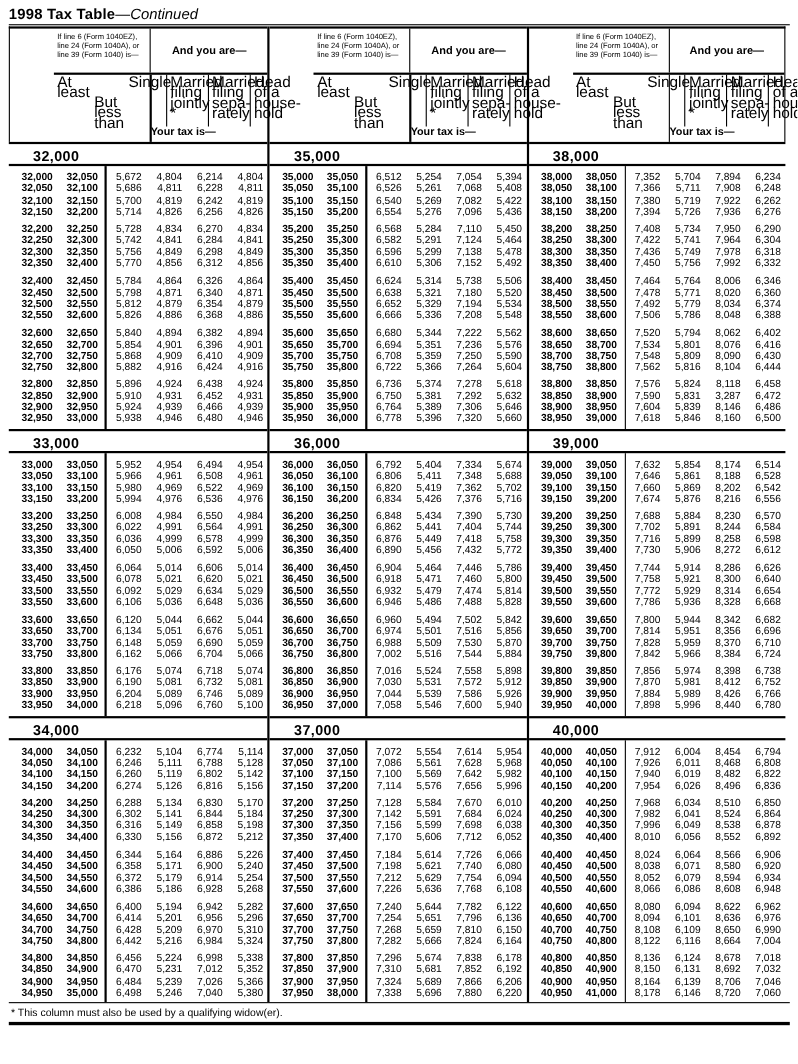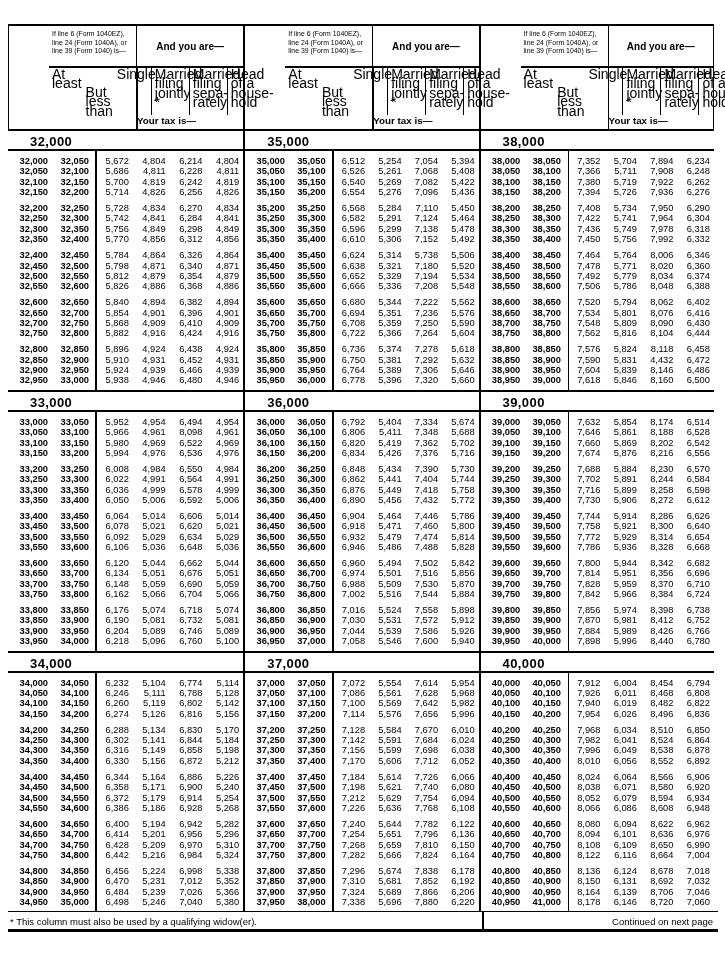--- a/index.html
+++ b/index.html
@@ -44,20 +44,23 @@
   .ct { width:36.8px; text-align:right; padding-right:4px; }
 
   .footer { display:flex; border-top:1.5px solid #000; border-bottom:3px solid #000; height:21px; }
   .f-left  { width:474px; font-size:9.5px; padding:4px 12px 0 2px; }
   .f-right { flex:1; border-left:2px solid #000; text-align:right; font-size:9.5px; padding:4px 5px 0 0; }
 </style>
 </head>
 <body>
 
 <div class="page">
+  <div class="title">
+    <span class="t-main">1998 Tax Table</span><span class="t-cont">—Continued</span>
+  </div>
 
   <div class="tablewrap">
     <div class="panels">
         <div class="panel">
           <div class="phead">
             <div class="phead-a">
               <div class="ha-income">If line 6 (Form 1040EZ),
 line 24 (Form 1040A), or
 line 39 (Form 1040) is—</div>
               <div class="ha-andyou">And you are—</div>
@@ -271,21 +274,21 @@
                   <div class="cell ct">5,952</div>
                   <div class="cell ct">4,954</div>
                   <div class="cell ct">6,494</div>
                   <div class="cell ct">4,954</div>
                 </div>
                 <div class="row">
                   <div class="cell ci c0">33,050</div>
                   <div class="cell ci c1">33,100</div>
                   <div class="cell ct">5,966</div>
                   <div class="cell ct">4,961</div>
-                  <div class="cell ct">8,098</div>
+                  <div class="cell ct">6,508</div>
                   <div class="cell ct">4,961</div>
                 </div>
                 <div class="row">
                   <div class="cell ci c0">33,100</div>
                   <div class="cell ci c1">33,150</div>
                   <div class="cell ct">5,980</div>
                   <div class="cell ct">4,969</div>
                   <div class="cell ct">6,522</div>
                   <div class="cell ct">4,969</div>
                 </div>
@@ -1348,21 +1351,21 @@
                   <div class="cell ct">7,576</div>
                   <div class="cell ct">5,824</div>
                   <div class="cell ct">8,118</div>
                   <div class="cell ct">6,458</div>
                 </div>
                 <div class="row">
                   <div class="cell ci c0">38,850</div>
                   <div class="cell ci c1">38,900</div>
                   <div class="cell ct">7,590</div>
                   <div class="cell ct">5,831</div>
-                  <div class="cell ct">4,432</div>
+                  <div class="cell ct">3,287</div>
                   <div class="cell ct">6,472</div>
                 </div>
                 <div class="row">
                   <div class="cell ci c0">38,900</div>
                   <div class="cell ci c1">38,950</div>
                   <div class="cell ct">7,604</div>
                   <div class="cell ct">5,839</div>
                   <div class="cell ct">8,146</div>
                   <div class="cell ct">6,486</div>
                 </div>
@@ -1725,16 +1728,15 @@
                   <div class="cell ct">7,060</div>
                 </div>
               </div>
             </div>
           </div>
         </div>
       </div>
 
     <div class="footer">
       <div class="f-left">* This column must also be used by a qualifying widow(er).</div>
-      <div class="f-right">Continued on next page</div>
     </div>
   </div>
 </div>
 
 </body></html>

